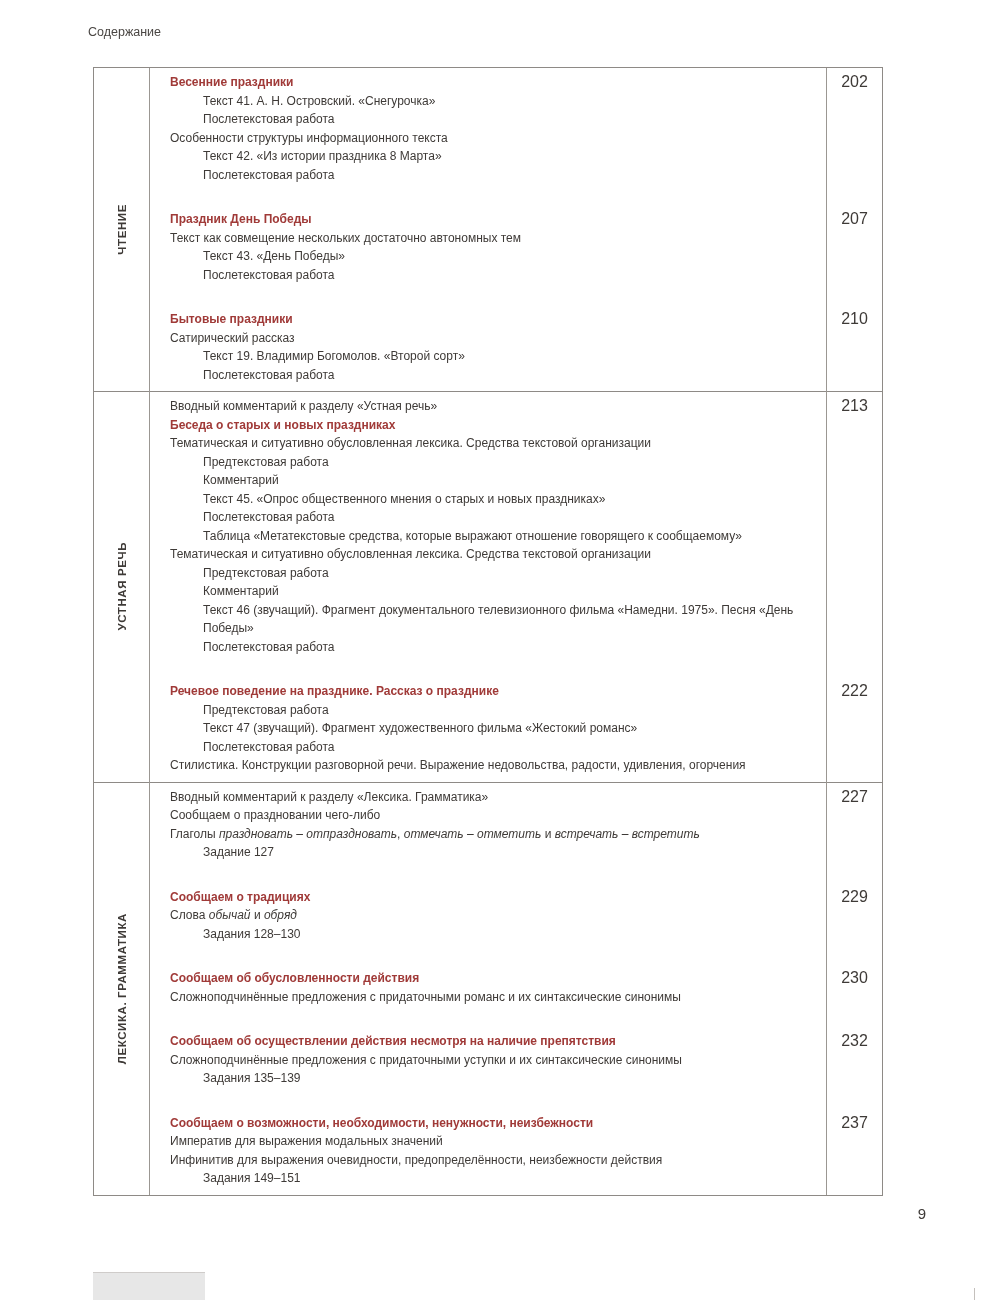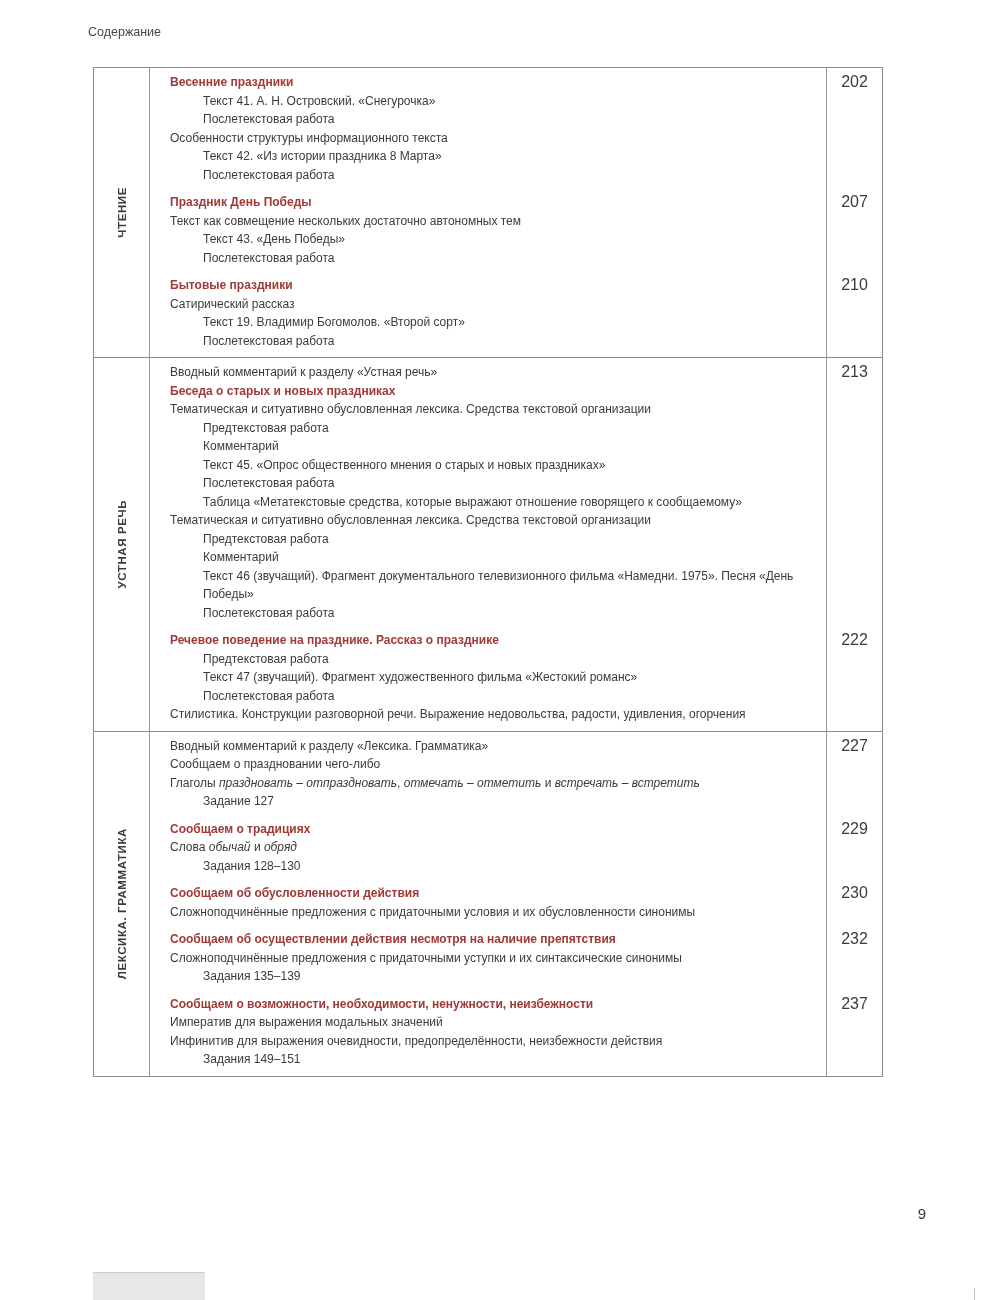--- a/index.html
+++ b/index.html
@@ -16,21 +16,21 @@
 
   .section { display:flex; }
   .section + .section { border-top:1px solid #8e8a86; }
 
   .label-cell { flex:0 0 55px; width:55px; display:flex; align-items:center; justify-content:center; }
   .vlabel { writing-mode:vertical-rl; transform:rotate(180deg); font-weight:bold;
             font-size:11.5px; letter-spacing:0.6px; color:#3e3a37; white-space:nowrap; }
 
   .content-cell { flex:1; padding:5px 0 7px 15px; min-width:0; }
   .block { display:flex; }
-  .block + .block { margin-top:9px; }
+  .block + .block { margin-top:26px; }
   .block-lines { flex:1; padding:0 14px 0 6px; min-width:0; }
 
   .line { font-size:12px; line-height:18.5px; color:#3e3a37; }
   .line.indent1 { padding-left:33px; }
   .line.red { color:var(--accent,#a03a38); font-weight:bold; }
   .italic { font-style:italic; }
 
   .page-cell { flex:0 0 55px; width:55px; text-align:center;
                font-size:16px; line-height:18.5px; color:#3e3a37; }
 
@@ -141,21 +141,21 @@
             <div class="block-lines">
               <div class="line indent0 red">Сообщаем о традициях</div>
               <div class="line indent0"><span>Слова </span><span class="italic">обычай</span><span> и </span><span class="italic">обряд</span></div>
               <div class="line indent1">Задания 128–130</div>
             </div>
             <div class="page-cell">229</div>
           </div>
           <div class="block">
             <div class="block-lines">
               <div class="line indent0 red">Сообщаем об обусловленности действия</div>
-              <div class="line indent0">Сложноподчинённые предложения с придаточными условия и их обусловленности синонимы</div>
+              <div class="line indent0">Сложноподчинённые предложения с придаточными романс и их синтаксические синонимы</div>
             </div>
             <div class="page-cell">230</div>
           </div>
           <div class="block">
             <div class="block-lines">
               <div class="line indent0 red">Сообщаем об осуществлении действия несмотря на наличие препятствия</div>
               <div class="line indent0">Сложноподчинённые предложения с придаточными уступки и их синтаксические синонимы</div>
               <div class="line indent1">Задания 135–139</div>
             </div>
             <div class="page-cell">232</div>

